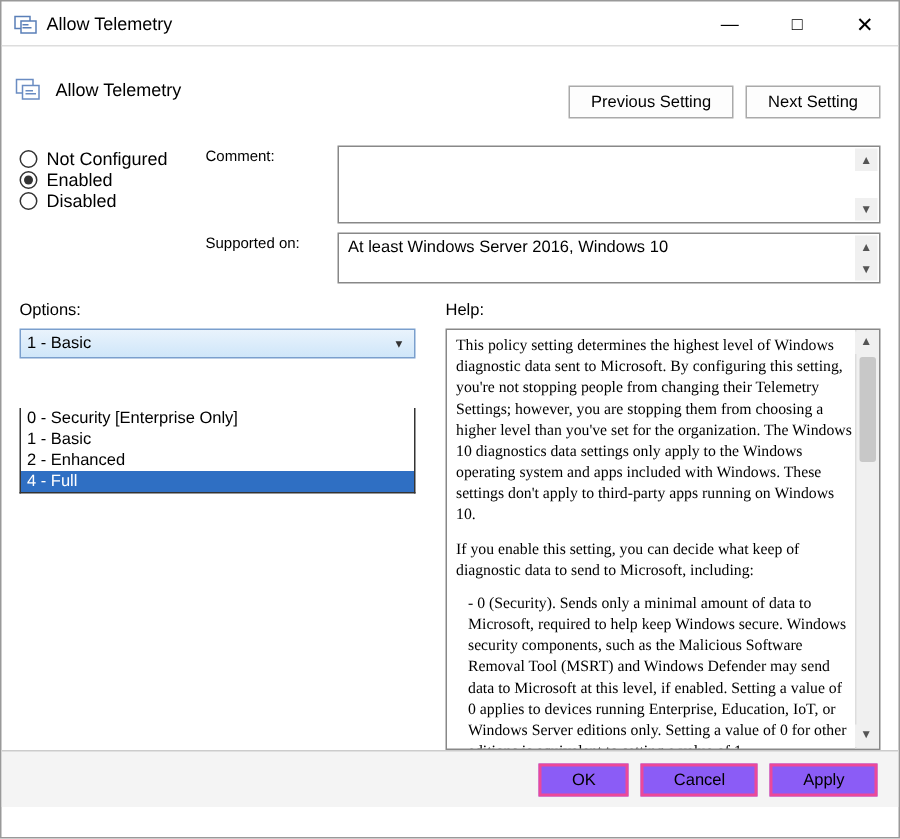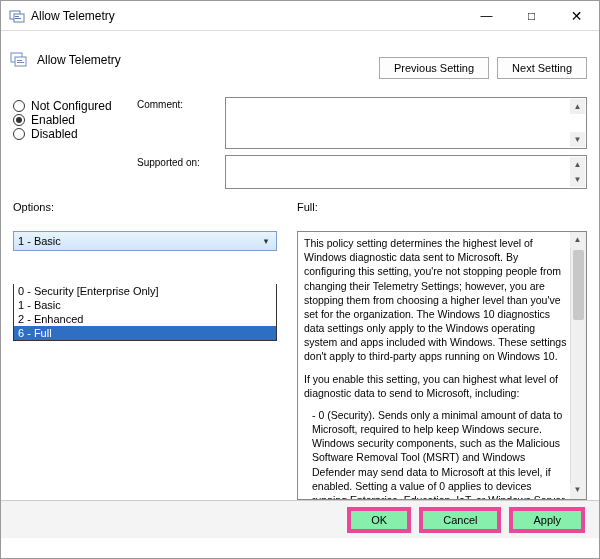--- a/index.html
+++ b/index.html
@@ -111,21 +111,21 @@
     .scroll-arrow.up { top: 1px; }
     .scroll-arrow.dn { bottom: 1px; }
     .lower {
       display: flex;
       padding: 6px 12px 0 12px;
       gap: 20px;
       height: 305px;
     }
     .col-left { flex: 0 0 264px; display: flex; flex-direction: column; }
     .col-right { flex: 1; display: flex; flex-direction: column; }
-    .col-label { font-size: 11px; margin-bottom: 18px; }
+    .col-label { font-size: 11px; margin-bottom: 6px; }
     .options-box {
       height: 260px;
     }
     .combo {
       border: 1px solid #7a9fcd;
       background: linear-gradient(#e9f3fc,#cfe6f9);
       height: 20px;
       display: flex; align-items: center;
       font-size: 11px; padding: 0 4px;
       position: relative;
@@ -146,40 +146,41 @@
     .dropdown .opt.sel { background: #2f6fc3; color: #fff; }
     .help-box {
       flex: 1;
       border: 1px solid #888;
       background: #fff;
       padding: 4px 18px 4px 6px;
       font-size: 10.5px;
       line-height: 1.35;
       position: relative;
       overflow: hidden;
+      font-family: Liberation Serif, serif;
     }
     .help-scroll-track {
       position: absolute; right: 0; top: 0; bottom: 0; width: 16px;
       background: #f0f0f0;
       border-left: 1px solid #ddd;
     }
     .help-scroll-track .thumb {
       position: absolute; left: 2px; right: 2px; top: 18px; height: 70px;
       background: #c8c8c8; border-radius: 2px;
     }
     .footer {
       border-top: 1px solid #ccc;
       height: 38px;
       display: flex; align-items: center; justify-content: flex-end;
       gap: 8px; padding-right: 14px;
       background: #f4f4f4;
     }
     .footer button {
-      background: #86efac;
-      border: 4px solid #ec4899;
+      background: #8b5cf6;
+      border: 2px solid #ec4899;
       padding: 3px 20px;
       font-size: 11px;
       font-family: inherit;
     }
     .help-para { margin: 0 0 8px 0; }
     .help-indent { margin: 0 0 0 8px; }
   </style>
 </head>
 <body>
 
@@ -233,48 +234,49 @@
     <div class="field-row">
       <div class="field-label">Comment:</div>
       <div class="comment-box">
         <div class="scroll-arrow up">▲</div>
         <div class="scroll-arrow dn">▼</div>
       </div>
     </div>
     <div class="field-row">
       <div class="field-label">Supported on:</div>
       <div class="supported-box">
+        <span>At least Windows Server 2016, Windows 10</span>
         <div class="scroll-arrow up">▲</div>
         <div class="scroll-arrow dn">▼</div>
       </div>
     </div>
   </div>
 </div>
 
 <div class="lower">
   <div class="col-left">
     <div class="col-label">Options:</div>
     <div class="options-box">
       <div class="combo">
         <span>1 - Basic</span>
         <span class="chev">▾</span>
       </div>
       <div class="dropdown">
         <div class="opt">0 - Security [Enterprise Only]</div>
         <div class="opt">1 - Basic</div>
         <div class="opt">2 - Enhanced</div>
-        <div class="opt sel">6 - Full</div>
+        <div class="opt sel">4 - Full</div>
       </div>
     </div>
   </div>
   <div class="col-right">
-    <div class="col-label">Full:</div>
+    <div class="col-label">Help:</div>
     <div class="help-box">
       <p class="help-para">This policy setting determines the highest level of Windows diagnostic data sent to Microsoft. By configuring this setting, you're not stopping people from changing their Telemetry Settings; however, you are stopping them from choosing a higher level than you've set for the organization. The Windows 10 diagnostics data settings only apply to the Windows operating system and apps included with Windows. These settings don't apply to third-party apps running on Windows 10.</p>
-      <p class="help-para">If you enable this setting, you can highest what level of diagnostic data to send to Microsoft, including:</p>
+      <p class="help-para">If you enable this setting, you can decide what keep of diagnostic data to send to Microsoft, including:</p>
       <p class="help-indent">  - 0 (Security). Sends only a minimal amount of data to Microsoft, required to help keep Windows secure. Windows security components, such as the Malicious Software Removal Tool (MSRT) and Windows Defender may send data to Microsoft at this level, if enabled. Setting a value of 0 applies to devices running Enterprise, Education, IoT, or Windows Server editions only. Setting a value of 0 for other editions is equivalent to setting a value of 1.</p>
 
       <div class="help-scroll-track">
         <div class="scroll-arrow up" style="top:1px">▲</div>
         <div class="thumb"></div>
         <div class="scroll-arrow dn" style="bottom:1px">▼</div>
       </div>
     </div>
   </div>
 </div>

